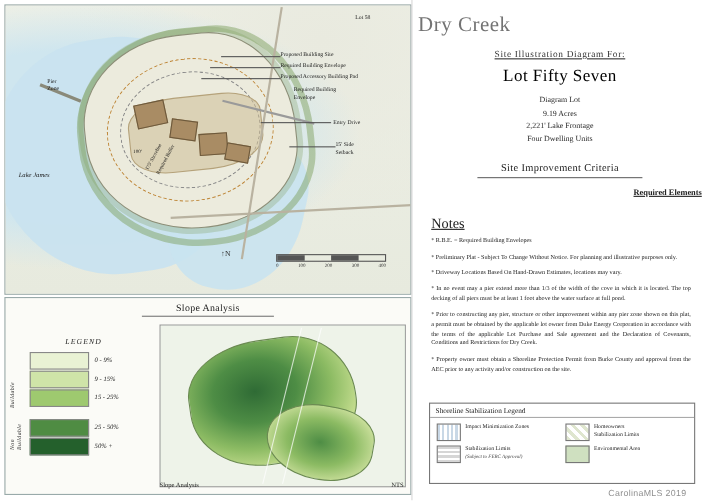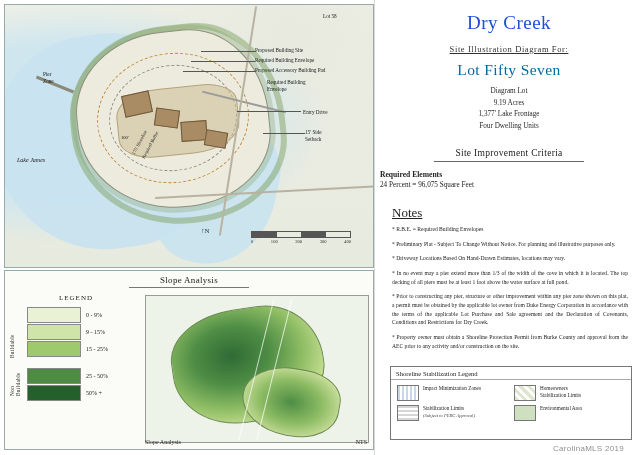--- a/index.html
+++ b/index.html
@@ -113,21 +113,21 @@
     position:absolute;left:4px;top:270px;width:368px;height:178px;
     border:1px solid #9aa;background:#fbfbf7;
   }
   .slope-title{
     text-align:center;font-size:9px;font-family:"Liberation Serif",serif;
     padding-top:4px;letter-spacing:.3px;
   }
   .slope-title .rule{
     width:120px;height:1px;background:#777;margin:2px auto 0;
   }
-  .legend-wrap{position:absolute;left:8px;top:23px;width:126px;}
+  .legend-wrap{position:absolute;left:8px;top:36px;width:126px;font-style:italic;}
   .legend-head{font-size:7px;text-align:center;letter-spacing:1px;margin-bottom:4px;}
   .legend-rows{position:relative;padding-left:14px;}
   .lrow{display:flex;align-items:center;height:17px;}
   .swatch{width:52px;height:14px;border:1px solid #888;margin-right:5px;}
   .lrow span{font-size:6px;}
   .vlab{
     position:absolute;left:-4px;font-size:5.2px;writing-mode:vertical-rl;
     transform:rotate(180deg);letter-spacing:.4px;color:#333;
   }
   .slope-map{
@@ -155,35 +155,35 @@
     position:absolute;left:140px;top:168px;width:222px;
     display:flex;justify-content:space-between;font-size:6px;color:#222;
   }
 
   
   .right{
     position:absolute;left:380px;top:0px;width:258px;height:455px;
     background:#fff;
   }
   .title1{
-    text-align:center;font-size:19px;margin-top:12px;letter-spacing:.5px;
-    font-family:"Liberation Serif",serif;color:#1d4ed8;
+    text-align:left;font-size:19px;margin-top:12px;letter-spacing:.5px;
+    font-family:"Liberation Serif",serif;color:#737373;
   }
   .sub1{
     text-align:center;font-size:8.5px;margin-top:10px;letter-spacing:.6px;color:#333;text-decoration:underline;
   }
   .title2{
-    text-align:center;font-size:15.5px;margin-top:7px;letter-spacing:.4px;color:#0369a1;
+    text-align:center;font-size:15.5px;margin-top:7px;letter-spacing:.4px;color:#000000;
   }
   .facts{text-align:center;font-size:7.2px;line-height:1.6;margin-top:7px;color:#2a2a2a;}
   .crit-head{
     text-align:center;font-size:9.5px;margin-top:16px;letter-spacing:.3px;
   }
   .crit-head .rule{width:150px;height:1px;background:#666;margin:3px auto 0;}
-  .req{text-align:left;margin-top:8px;}
+  .req{text-align:right;margin-top:8px;text-decoration:underline;}
   .req .h{font-size:7.6px;font-weight:bold;}
   .req .l{font-size:7.2px;margin-top:2px;}
   .notes{margin:16px 10px 0 12px;}
   .notes .nh{font-size:13px;text-decoration:underline;margin-bottom:4px;}
   .notes p{font-size:5.6px;line-height:1.55;margin:0 0 6px 0;text-align:justify;color:#222;}
 
   
   .shore{
     position:absolute;left:10px;top:366px;width:240px;height:72px;
     border:1px solid #777;background:#fff;
@@ -329,32 +329,31 @@
   <div class="divider"></div>
 
   <div class="right">
     <div class="title1">Dry Creek</div>
     <div class="sub1">Site Illustration Diagram For:</div>
     <div class="title2">Lot Fifty Seven</div>
 
     <div class="facts">
       <div>Diagram Lot</div>
       <div>9.19 Acres</div>
-      <div>1,377' Lake Frontage</div>
+      <div>2,221' Lake Frontage</div>
       <div>Four Dwelling Units</div>
     </div>
 
     <div class="crit-head">
       <span>Site Improvement Criteria</span>
       <div class="rule"></div>
     </div>
 
     <div class="req">
       <div class="h">Required Elements</div>
-      <div class="l">24 Percent = 96,075 Square Feet</div>
     </div>
 
     <div class="notes">
       <div class="nh">Notes</div>
       <p>* R.B.E. = Required Building Envelopes</p>
       <p>* Preliminary Plat - Subject To Change Without Notice. For planning and illustrative purposes only.</p>
       <p>* Driveway Locations Based On Hand-Drawn Estimates, locations may vary.</p>
       <p>* In no event may a pier extend more than 1/3 of the width of the cove in which it is located. The top decking of all piers must be at least 1 foot above the water surface at full pond.</p>
       <p>* Prior to constructing any pier, structure or other improvement within any pier zone shown on this plat, a permit must be obtained by the applicable lot owner from Duke Energy Corporation in accordance with the terms of the applicable Lot Purchase and Sale agreement and the Declaration of Covenants, Conditions and Restrictions for Dry Creek.</p>
       <p>* Property owner must obtain a Shoreline Protection Permit from Burke County and approval from the AEC prior to any activity and/or construction on the site.</p>

